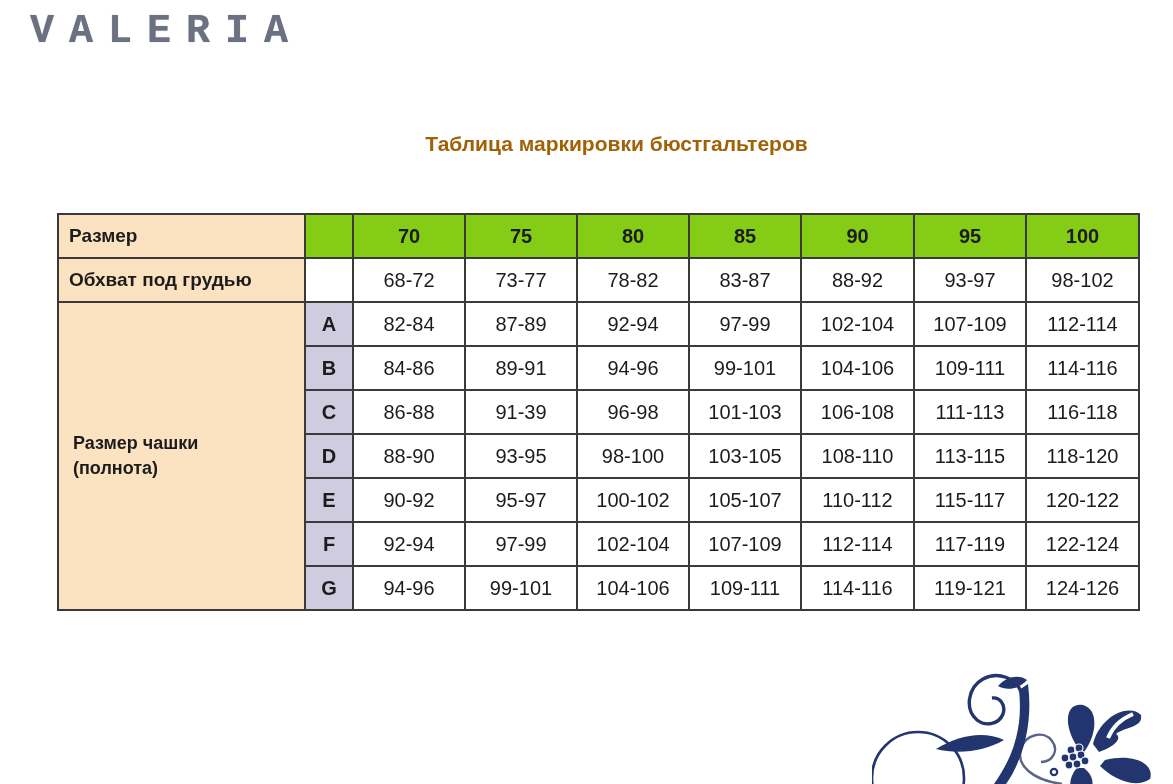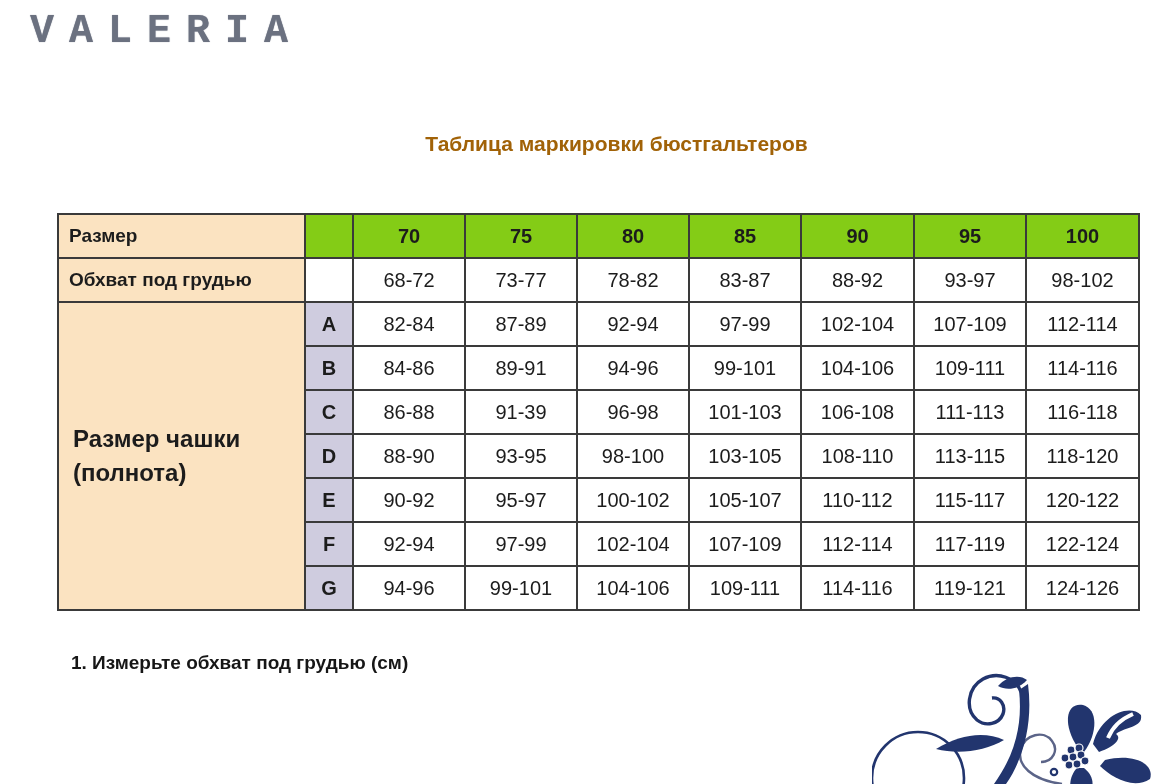--- a/index.html
+++ b/index.html
@@ -30,21 +30,21 @@
   }
   .size-table td.lbl{
     text-align:left;padding-left:10px;font-weight:bold;font-size:19px;
     background:#fbe3c1;
   }
   .size-table td.peach{background:#84cc16;}
   .size-table td.lav{background:#cfccdf;font-weight:bold;}
   .size-table td.hdr{font-weight:bold;}
   .size-table td.cup-span{
     white-space:pre-line;line-height:1.4;background:#fbe3c1;
-    text-align:left;padding-left:14px;font-weight:bold;font-size:24px;
+    text-align:left;padding-left:14px;font-weight:bold;font-size:18px;
   }
   
   .instructions{position:absolute;left:71px;top:652px;}
   .instruction{font-size:19px;font-weight:bold;margin-bottom:19px;color:#161616;}
   
   .ornament{position:absolute;left:872px;top:664px;width:301px;height:120px;}
 </style>
 </head>
 <body>
 
@@ -158,21 +158,20 @@
     <td>104-106</td>
     <td>109-111</td>
     <td>114-116</td>
     <td>119-121</td>
     <td>124-126</td>
   </tr>
 </tbody>
   </table>
 
 <div class="instructions">
-  <div class="instruction">1. Измерьте обхват под грудью (см)</div>
 </div>
 
 <svg class="ornament" viewBox="0 0 301 120" xmlns="http://www.w3.org/2000/svg" aria-hidden="true">
 
   <circle cx="46" cy="114" r="46" fill="none" stroke="#22356e" stroke-width="2.6"></circle>
 
   <path d="M 190 120 C 160 116 144 101 149 85 C 153 70 172 66 180 77 C 187 86 181 98 169 98" fill="none" stroke="#5b6488" stroke-width="2.4"></path>
 
   <path d="M 122 120 C 142 92 151 62 147 26 L 156 20 C 161 58 152 94 134 120 Z" fill="#22356e"></path>
 

